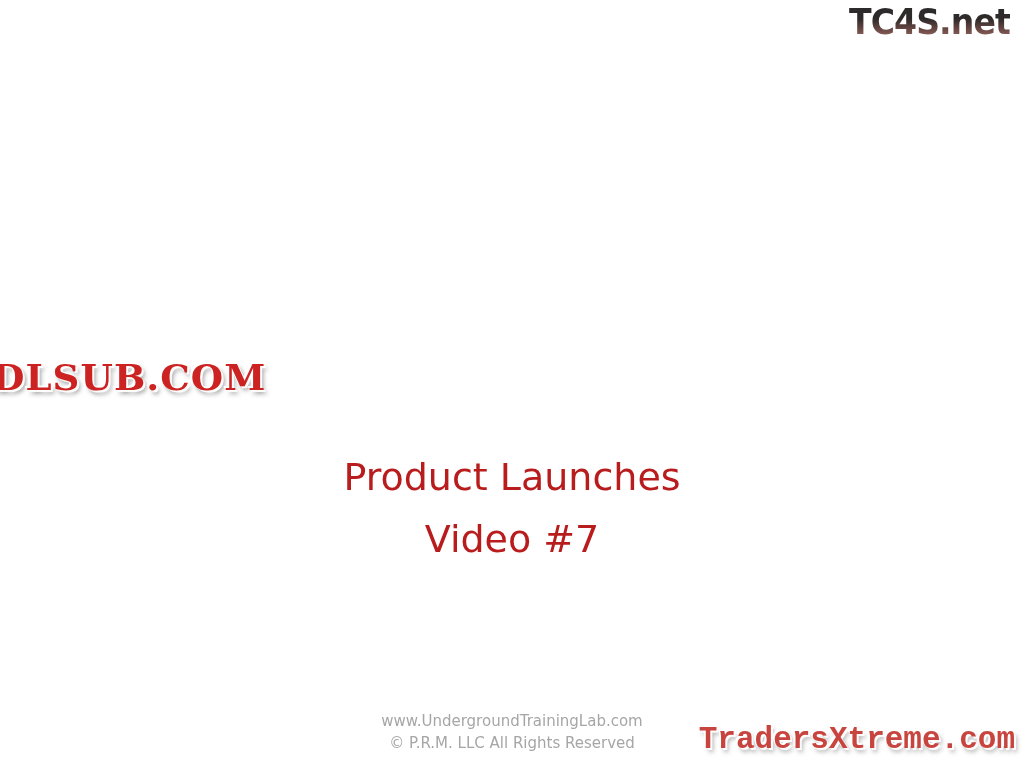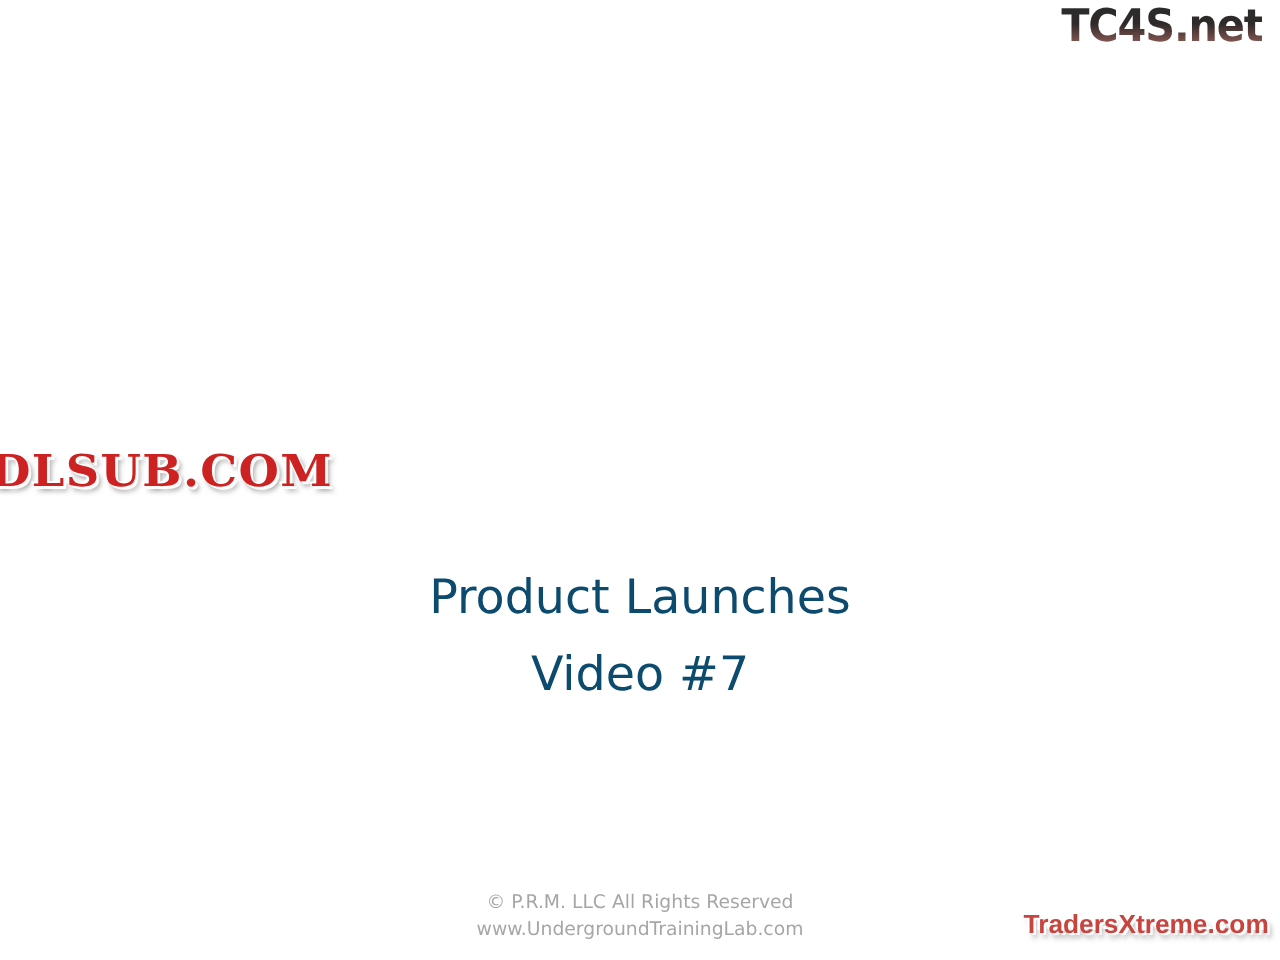--- a/index.html
+++ b/index.html
@@ -93,21 +93,21 @@
     left: 0;
     top: 446px;
     width: 1024px;
     text-align: center;
   }
   .subtitle-line {
     font-family: "DejaVu Sans", sans-serif;
     font-weight: normal;
     font-size: 38px;
     line-height: 62px;
-    color: #0c4a6e;
+    color: #b91c1c;
     white-space: nowrap;
   }
 
   
   .footer-area {
     position: absolute;
     left: 0;
     top: 710px;
     width: 1024px;
     text-align: center;
@@ -118,23 +118,23 @@
     line-height: 22px;
     color: #a6a6a6;
     white-space: nowrap;
   }
 
   
   .traders-logo {
     position: absolute;
     right: 9px;
     bottom: 10px;
-    font-family: Liberation Sans, sans-serif;
+    font-family: Liberation Mono, monospace;
     font-weight: bold;
-    font-size: 21px;
+    font-size: 31px;
     line-height: 36px;
     color: #c8453f;
     letter-spacing: 0px;
     -webkit-text-stroke: 3px #ffffff;
     paint-order: stroke fill;
     text-shadow:
       2px 2px 0 rgba(255,255,255,0.95),
       -2px -2px 0 rgba(255,255,255,0.95),
       3px 4px 4px rgba(100,100,100,0.5);
     white-space: nowrap;
@@ -151,19 +151,19 @@
   <div class="dlsub-watermark">
     <span class="wm-text">DLSUB.COM</span>
   </div>
 
   <div class="subtitle-area">
     <div class="subtitle-line">Product Launches</div>
     <div class="subtitle-line">Video #7</div>
   </div>
 
   <div class="footer-area">
+    <div class="footer-line">www.UndergroundTrainingLab.com</div>
     <div class="footer-line">© P.R.M. LLC  All Rights Reserved</div>
-    <div class="footer-line">www.UndergroundTrainingLab.com</div>
   </div>
 
   <div class="traders-logo">TradersXtreme.com</div>
 
 </div>
 
 </body></html>

